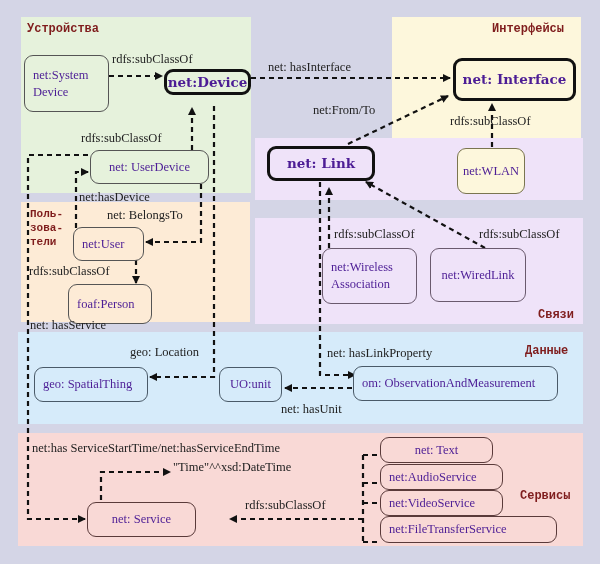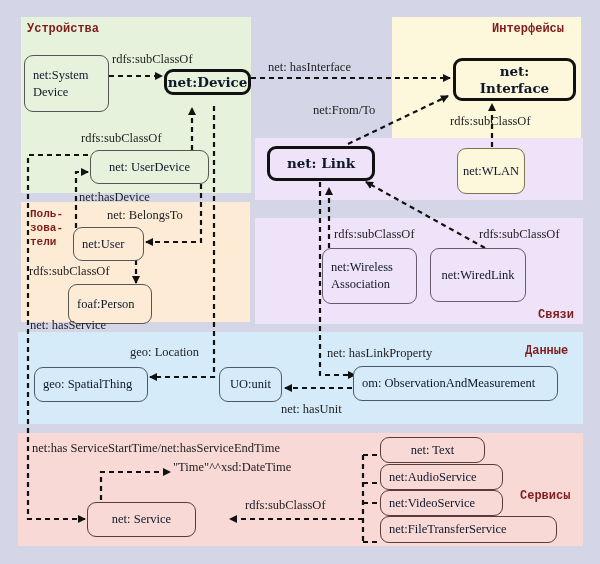--- a/index.html
+++ b/index.html
@@ -3,21 +3,21 @@
 <meta charset="utf-8">
 <style>
   html, body { margin:0; padding:0; }
   body { width:600px; height:564px; background:#d4d5e6; position:relative; overflow:hidden;
          font-family:"DejaVu Serif", "Liberation Serif", serif; }
   .region { position:absolute; }
   .rtitle { position:absolute; font-family:Liberation Mono, monospace;
             font-weight:bold; font-size:12px; color:#7f1d1d; line-height:14px; }
   .node { position:absolute; box-sizing:border-box; border:1.5px solid #555;
           border-radius:9px; display:flex; align-items:center; justify-content:center;
-          text-align:center; font-size:12.5px; color:#0f172a; line-height:17px; padding:0 8px;
+          text-align:center; font-size:12.5px; color:#4c1d95; line-height:17px; padding:0 0;
           font-family:"Liberation Serif", serif; }
   .node.main { border:3.5px solid #111; font-weight:bold; font-size:13.5px;
                font-family:"DejaVu Serif", serif; }
   .node.left { justify-content:flex-start; text-align:left; padding-left:8px; }
   .lbl { position:absolute; font-size:12.5px; color:#222; white-space:nowrap;
          font-family:"Liberation Serif", serif; line-height:14px; }
   svg#edges { position:absolute; left:0; top:0; width:600px; height:564px; pointer-events:none; }
 </style>
 </head>
 <body>
@@ -88,21 +88,21 @@
 <div class="node left" style="left:322px;top:248px;width:95px;height:56px;background:#efe3f9;border-color:#6a5a6e;">
   <div>
     <div>net:Wireless</div>
     <div>Association</div>
   </div>
 </div>
 <div class="node" style="left:430px;top:248px;width:96px;height:54px;background:#efe3f9;border-color:#6a5a6e;">net:WiredLink</div>
 <div class="node left" style="left:34px;top:367px;width:114px;height:35px;background:#d6ebfa;border-color:#4a5a68;">geo: SpatialThing</div>
 <div class="node" style="left:219px;top:367px;width:63px;height:35px;background:#d6ebfa;border-color:#4a5a68;">UO:unit</div>
 <div class="node left" style="left:353px;top:366px;width:205px;height:35px;background:#d6ebfa;border-color:#4a5a68;">om: ObservationAndMeasurement</div>
-<div class="node" style="left:380px;top:437px;width:105px;height:26px;background:#f9d9d6;border-color:#5a3a3a;">net: Text</div>
+<div class="node" style="left:380px;top:437px;width:113px;height:26px;background:#f9d9d6;border-color:#5a3a3a;">net: Text</div>
 <div class="node left" style="left:380px;top:464px;width:123px;height:26px;background:#f9d9d6;border-color:#5a3a3a;">net:AudioService</div>
 <div class="node left" style="left:380px;top:490px;width:123px;height:26px;background:#f9d9d6;border-color:#5a3a3a;">net:VideoService</div>
 <div class="node left" style="left:380px;top:516px;width:177px;height:27px;background:#f9d9d6;border-color:#5a3a3a;text-align:center;">net:FileTransferService</div>
 <div class="node" style="left:87px;top:502px;width:109px;height:35px;background:#f9d9d6;border-color:#5a3a3a;">net: Service</div>
 
 <div class="lbl" style="left:112px;top:52px;">rdfs:subClassOf</div>
 <div class="lbl" style="left:268px;top:60px;">net: hasInterface</div>
 <div class="lbl" style="left:313px;top:103px;">net:From/To</div>
 <div class="lbl" style="left:450px;top:114px;">rdfs:subClassOf</div>
 <div class="lbl" style="left:81px;top:131px;">rdfs:subClassOf</div>

